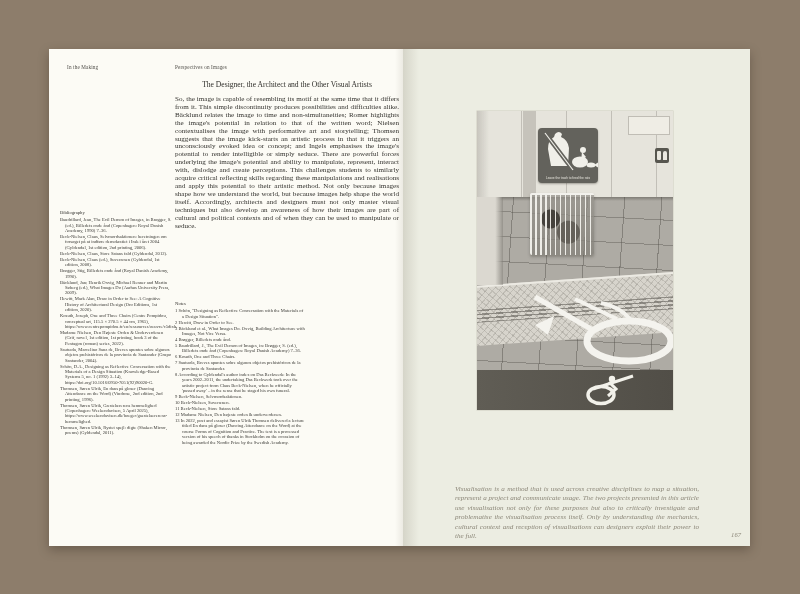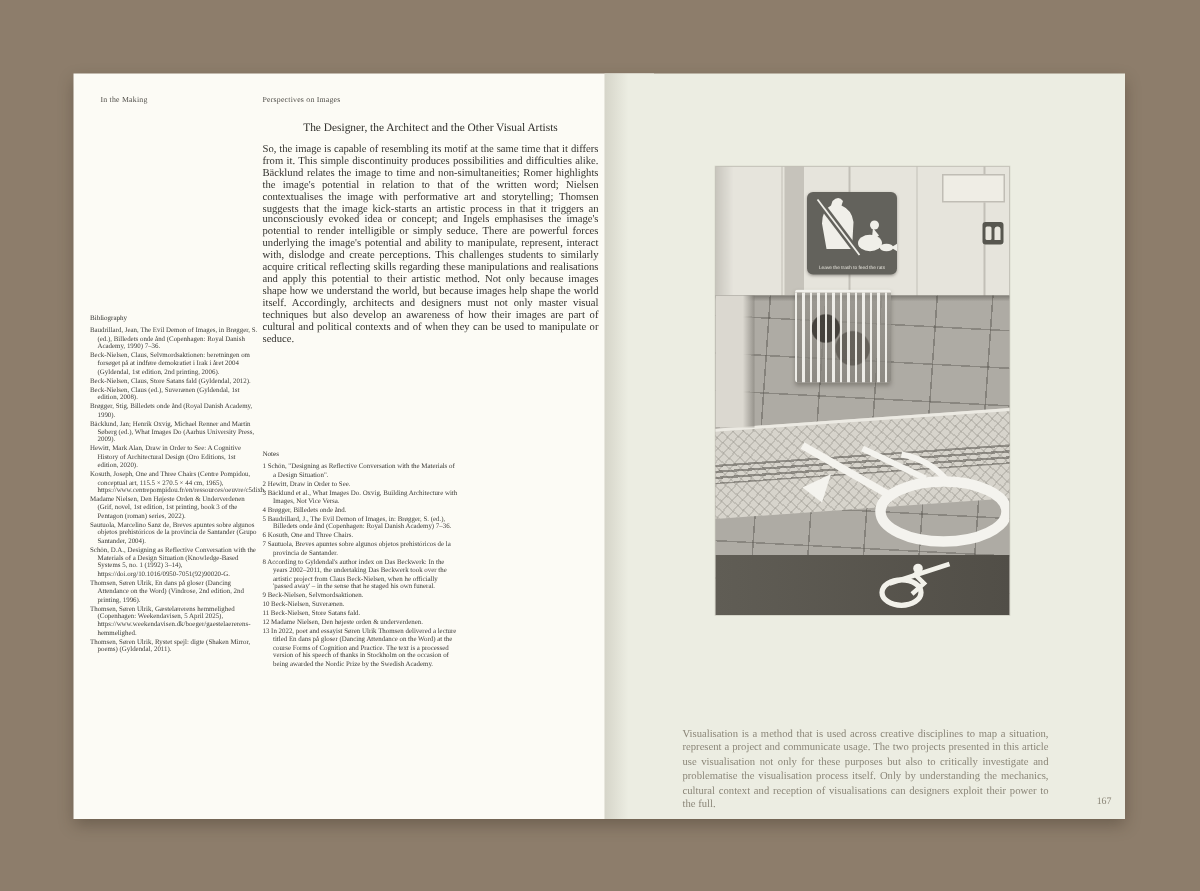--- a/index.html
+++ b/index.html
@@ -5,21 +5,21 @@
   html,body{margin:0;padding:0;}
   body{
     width:800px;height:594px;position:relative;overflow:hidden;
     background:#8d7d6b;
     font-family:"Liberation Serif", serif;
     -webkit-font-smoothing:antialiased;
   }
   .spread{position:absolute;left:49px;top:49px;width:701px;height:497px;
     box-shadow:0 4px 10px rgba(45,36,26,.35);}
   .page{position:absolute;top:0;height:497px;}
-  .page.left{left:0;width:354px;background:#fcfbf5;padding-left:33px;}
+  .page.left{left:0;width:354px;background:#fcfbf5;}
   .page.right{left:354px;width:347px;background:#ecede2;}
   .page.right::before{content:"";position:absolute;left:0;top:0;bottom:0;width:16px;
     background:linear-gradient(to right,rgba(95,85,68,.16),rgba(95,85,68,0));}
   .page.left::after{content:"";position:absolute;right:0;top:0;bottom:0;width:8px;
     background:linear-gradient(to left,rgba(95,85,68,.10),rgba(95,85,68,0));}
 
   
   .rh{position:absolute;top:15px;font-size:5.2px;line-height:6px;color:#504e49;letter-spacing:.15px;}
   .rh-left{left:18px;}
   .rh-center{left:126px;}
@@ -75,21 +75,21 @@
       repeating-linear-gradient(45deg,rgba(140,137,129,.3) 0 1px,transparent 1px 5px),
       repeating-linear-gradient(-45deg,rgba(140,137,129,.3) 0 1px,transparent 1px 5px);
     border-top:2px solid #eceae3;}
   .grooves{position:absolute;left:0;right:0;top:22px;height:13px;
     background:repeating-linear-gradient(rgba(75,72,66,.5) 0 1.5px,rgba(75,72,66,0) 1.5px 4px);}
   .bike{position:absolute;left:40px;top:88px;width:156px;height:86px;}
   .asphalt{position:absolute;left:0;top:173px;width:196px;height:40px;
     background:linear-gradient(90deg,#605d55,#514e47);}
   .wheelchair{position:absolute;left:102px;top:4px;width:58px;height:32px;}
 
-  .caption-row{position:absolute;left:52px;top:436px;width:286px;}
+  .caption-row{position:absolute;left:52px;top:436px;width:286px;font-style:italic;}
   .caption{margin:0;width:244px;font-size:7.1px;line-height:9.4px;text-align:justify;color:#8b8678;}
   .pageno{position:absolute;right:0;bottom:3px;font-size:6.6px;color:#8b8678;}
 </style>
 </head>
 <body>
 
 <div class="spread">
 
   <section class="page left">
     <div class="rh rh-left">In the Making</div>

